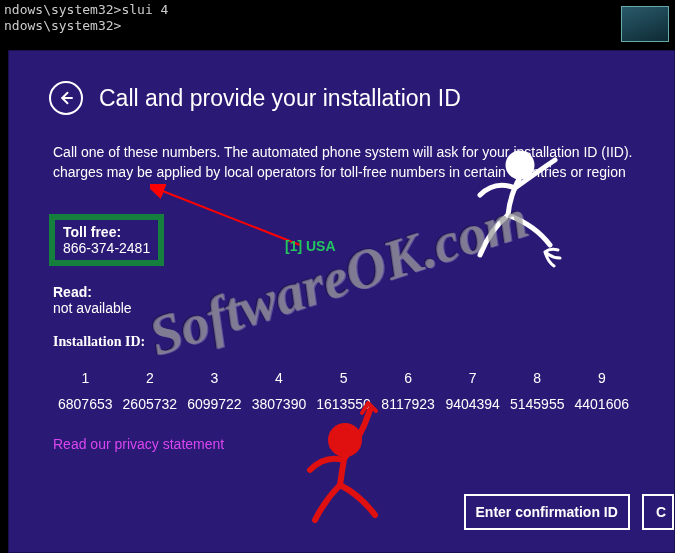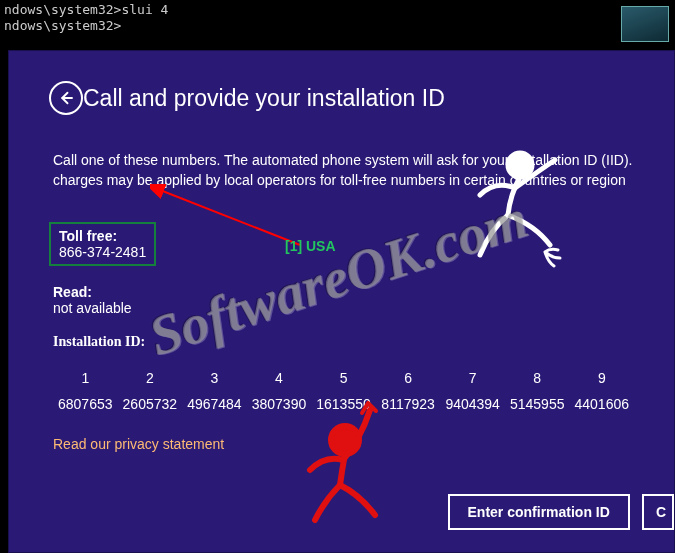--- a/index.html
+++ b/index.html
@@ -28,21 +28,22 @@
   right: 0;
   bottom: 0;
   background: #2b1a75;
   color: #fff;
   padding: 30px 40px 20px 40px;
   border: 1px solid #1a1050;
 }
 .header {
   display: flex;
   align-items: center;
-  margin-bottom: 36px;
+  gap: 16px;
+  margin-bottom: 28px;
 }
 .back-btn {
   width: 34px;
   height: 34px;
   border: 2px solid #fff;
   border-radius: 50%;
   display: flex;
   align-items: center;
   justify-content: center;
   cursor: pointer;
@@ -55,59 +56,59 @@
 .description {
   font-size: 14px;
   line-height: 1.4;
   margin-bottom: 32px;
   padding-left: 4px;
 }
 .info-block { margin-bottom: 18px; padding-left: 4px; }
 .info-label { font-weight: 600; font-size: 14px; }
 .info-value { font-size: 14px; }
 .highlight-box {
-  border: 2px solid #15803d;
+  border: 6px solid #15803d;
   display: inline-block;
   padding: 4px 8px;
   margin-bottom: 18px;
 }
 .install-id-section { padding-left: 4px; margin-top: 6px; }
 .install-id-label { font-weight: 600; font-size: 14px; margin-bottom: 20px; font-family: Liberation Serif, serif; }
 .install-id-table {
   display: flex;
   gap: 0;
   font-size: 14px;
 }
 .iid-col {
   flex: 1;
   text-align: center;
 }
 .iid-head { margin-bottom: 10px; }
 .privacy-link {
   display: inline-block;
   margin-top: 24px;
-  color: #fdba74;
+  color: #d946ef;
   font-size: 14px;
   cursor: pointer;
   padding-left: 4px;
 }
 .footer {
   position: absolute;
   bottom: 22px;
   right: 0;
   display: flex;
   gap: 12px;
 }
 .btn {
   border: 2px solid #fff;
   background: transparent;
   color: #fff;
   font-size: 14px;
   font-weight: 600;
-  padding: 8px 18px;
+  padding: 8px 10px;
   cursor: pointer;
   font-family: inherit;
 }
 .btn-cut { padding-right: 6px; padding-left: 12px; }
 .watermark {
   position: absolute;
   top: 50%;
   left: 50%;
   transform: translate(-50%, -50%) rotate(-18deg);
   font-size: 56px;
@@ -183,21 +184,21 @@
         <div class="iid-col">
           <div class="iid-head">1</div>
           <div>6807653</div>
         </div>
         <div class="iid-col">
           <div class="iid-head">2</div>
           <div>2605732</div>
         </div>
         <div class="iid-col">
           <div class="iid-head">3</div>
-          <div>4967484</div>
+          <div>6099722</div>
         </div>
         <div class="iid-col">
           <div class="iid-head">4</div>
           <div>3807390</div>
         </div>
         <div class="iid-col">
           <div class="iid-head">5</div>
           <div>1613550</div>
         </div>
         <div class="iid-col">

